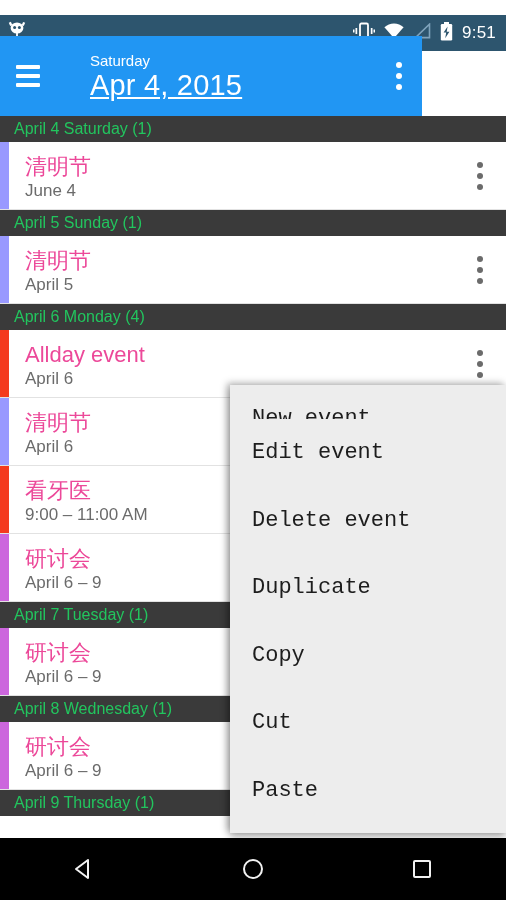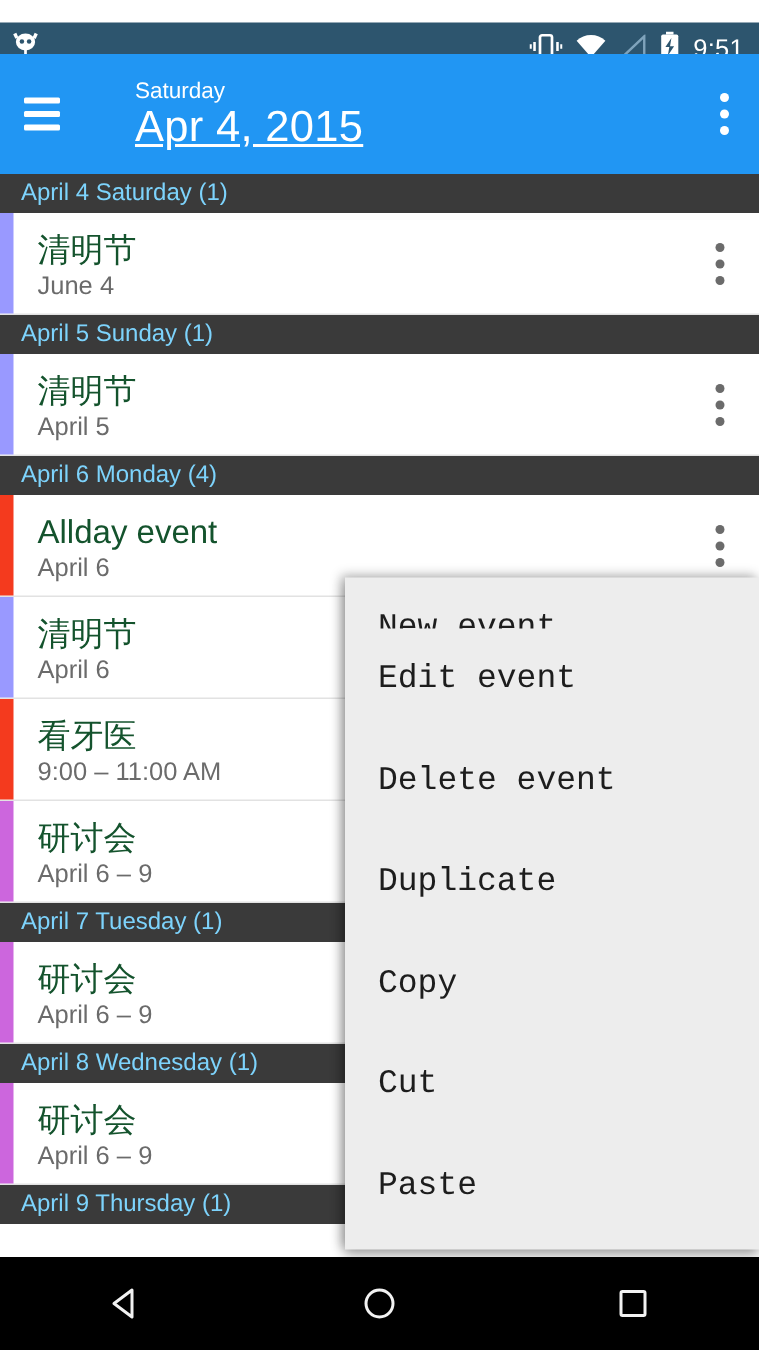--- a/index.html
+++ b/index.html
@@ -16,48 +16,48 @@
     position:absolute; top:15px; left:0; width:506px; height:36px;
     background:#2d556e; display:flex; align-items:center;
     padding:0 10px 0 8px;
   }
   .sb-left{ display:flex; align-items:center; gap:6px; flex:1; }
   .sb-right{ display:flex; align-items:center; gap:9px; }
   .sb-time{ color:#fff; font-size:17px; letter-spacing:.2px; }
 
   
   .toolbar{
-    position:absolute; top:36px; left:0; width:506px; height:80px;
+    position:absolute; top:36px; left:0; width:422px; height:80px;
     background:#2196f3; display:flex; align-items:center;
   }
   .hamburger{ width:56px; display:flex; flex-direction:column; align-items:center; gap:5px; cursor:pointer; }
   .hamburger i{ display:block; width:24px; height:4px; background:#fff; border-radius:1px; }
   .title-block{ flex:1; padding-left:34px; color:#fff; line-height:1; }
   .t-weekday{ font-size:15px; display:block; margin-bottom:3px; }
   .t-date{ font-size:29px; display:block; letter-spacing:.2px;text-decoration:underline; }
   .cal-icon{ width:56px; display:flex; align-items:center; justify-content:center; cursor:pointer; }
   .overflow-btn{ width:46px; display:flex; flex-direction:column; align-items:center; justify-content:center; gap:5px; cursor:pointer; }
   .overflow-btn b{ display:block; width:6px; height:6px; border-radius:50%; background:#fff; }
 
   
   .agenda{
     position:absolute; top:116px; left:0; width:506px; height:722px;
     background:#fff; overflow:hidden;
   }
   .day-header{
-    height:26px; background:#3a3a3a; color:#7dd3fc;
+    height:26px; background:#3a3a3a; color:#22c55e;
     font-size:16px; display:flex; align-items:center; padding-left:14px;
   }
   .event-row{
     position:relative; height:68px; background:#fff;
     border-bottom:1px solid #e2e2e2; display:flex; align-items:stretch; cursor:pointer;
   }
   .ev-strip{ width:9px; flex:0 0 9px; }
   .ev-text{ flex:1; padding:4px 0 0 16px; display:flex; flex-direction:column; justify-content:center; }
-  .ev-title{ font-size:22px; color:#14532d; line-height:1.15; }
+  .ev-title{ font-size:22px; color:#ec4899; line-height:1.15; }
   .ev-sub{ font-size:17px; color:#6b6b6b; margin-top:3px; line-height:1.1; }
   .ev-menu{ width:52px; display:flex; flex-direction:column; align-items:center; justify-content:center; gap:5px; cursor:pointer; }
   .ev-menu b{ display:block; width:6px; height:6px; border-radius:50%; background:#6b6b6b; }
 
   
   .ctx-menu{
     position:absolute; left:230px; top:385px; width:276px; height:448px;
     background:#ededed; overflow:hidden;
     box-shadow:-3px -2px 7px rgba(0,0,0,.28), 0 4px 8px rgba(0,0,0,.3);
     font-family:Liberation Mono, monospace;

